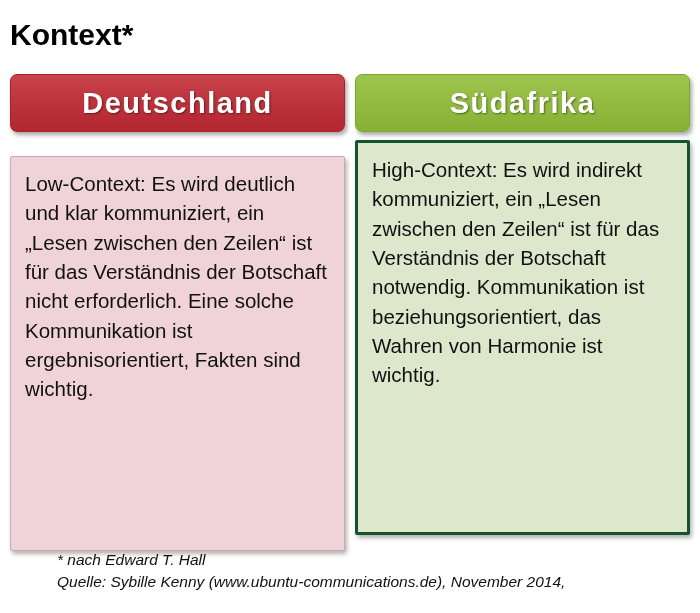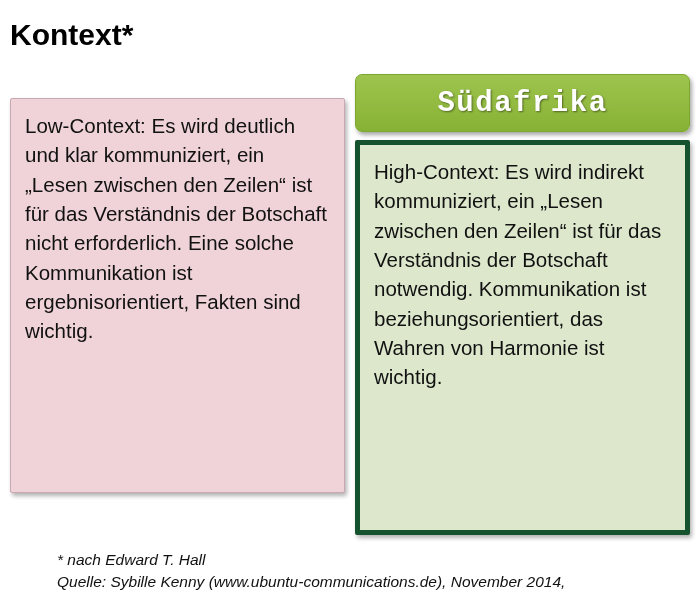--- a/index.html
+++ b/index.html
@@ -57,41 +57,40 @@
     letter-spacing: 1.5px;
     text-shadow: 1px 1px 2px rgba(0,0,0,0.45);
   }
   .header-de {
     background: linear-gradient(to bottom, #c9434a 0%, #bd333b 50%, #b2262f 100%);
     border: 1px solid #a8202a;
   }
   .header-za {
     background: linear-gradient(to bottom, #9dc44e 0%, #93bb41 50%, #86b234 100%);
     border: 1px solid #7da830;
-    font-family: Liberation Mono, monospace;
   }
   .body {
     margin-top: 8px;
     height: 395px;
     border-radius: 2px;
     padding: 12px 14px 10px 14px;
     box-sizing: border-box;
     box-shadow: 2px 3px 4px rgba(0,0,0,0.3);
     font-size: 20.5px;
     line-height: 1.43;
     color: #111111;
   }
   .body-de {
     background: #efd3d8;
     border: 1px solid #c9a9af;
     margin-top: 24px;
   }
   .body-za {
     background: #dce7cc;
-    border: 5px solid #14532d;
+    border: 3px solid #14532d;
   }
   .footnote {
     position: absolute;
     left: 10px;
     top: 537px;
     width: 684px;
     font-size: 15.5px;
     font-style: italic;
     color: #111111;
     line-height: 1.42;
@@ -104,20 +103,23 @@
 </head>
 <body>
 
 <div class="slide">
 
   <div class="title">Kontext*</div>
 
   <div class="columns">
 
     <div class="col">
+      <div class="header header-de">
+        <span class="header-label">Deutschland</span>
+      </div>
       <div class="body body-de">Low-Context: Es wird deutlich und klar kommuniziert, ein „Lesen zwischen den Zeilen“ ist für das Verständnis der Botschaft nicht erforderlich. Eine solche Kommunikation ist ergebnisorientiert, Fakten sind wichtig.</div>
     </div>
 
     <div class="col">
       <div class="header header-za">
         <span class="header-label">Südafrika</span>
       </div>
       <div class="body body-za">High-Context: Es wird indirekt kommuniziert, ein „Lesen zwischen den Zeilen“ ist für das Verständnis der Botschaft notwendig. Kommunikation ist beziehungsorientiert, das Wahren von Harmonie ist wichtig.</div>
     </div>
 

